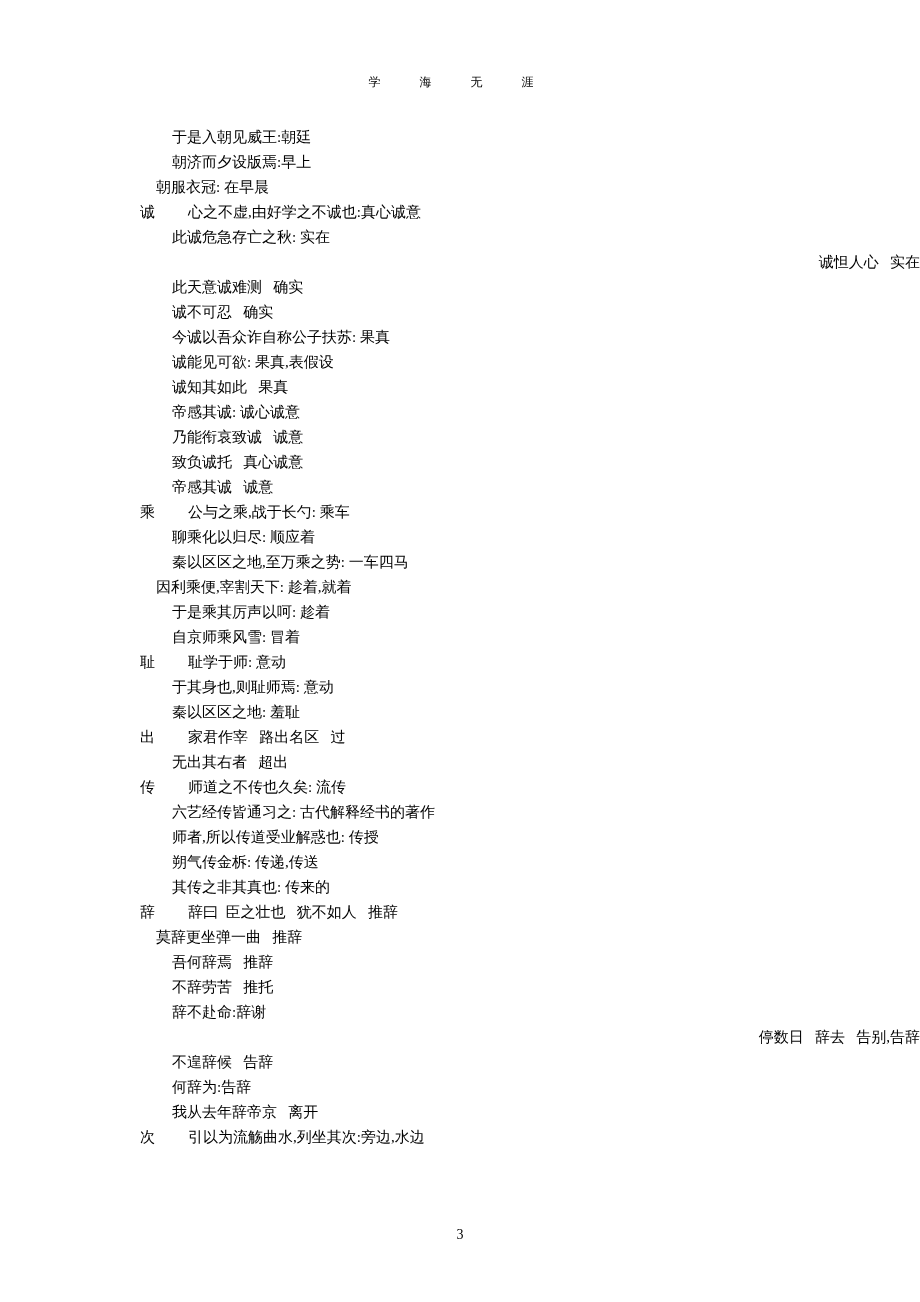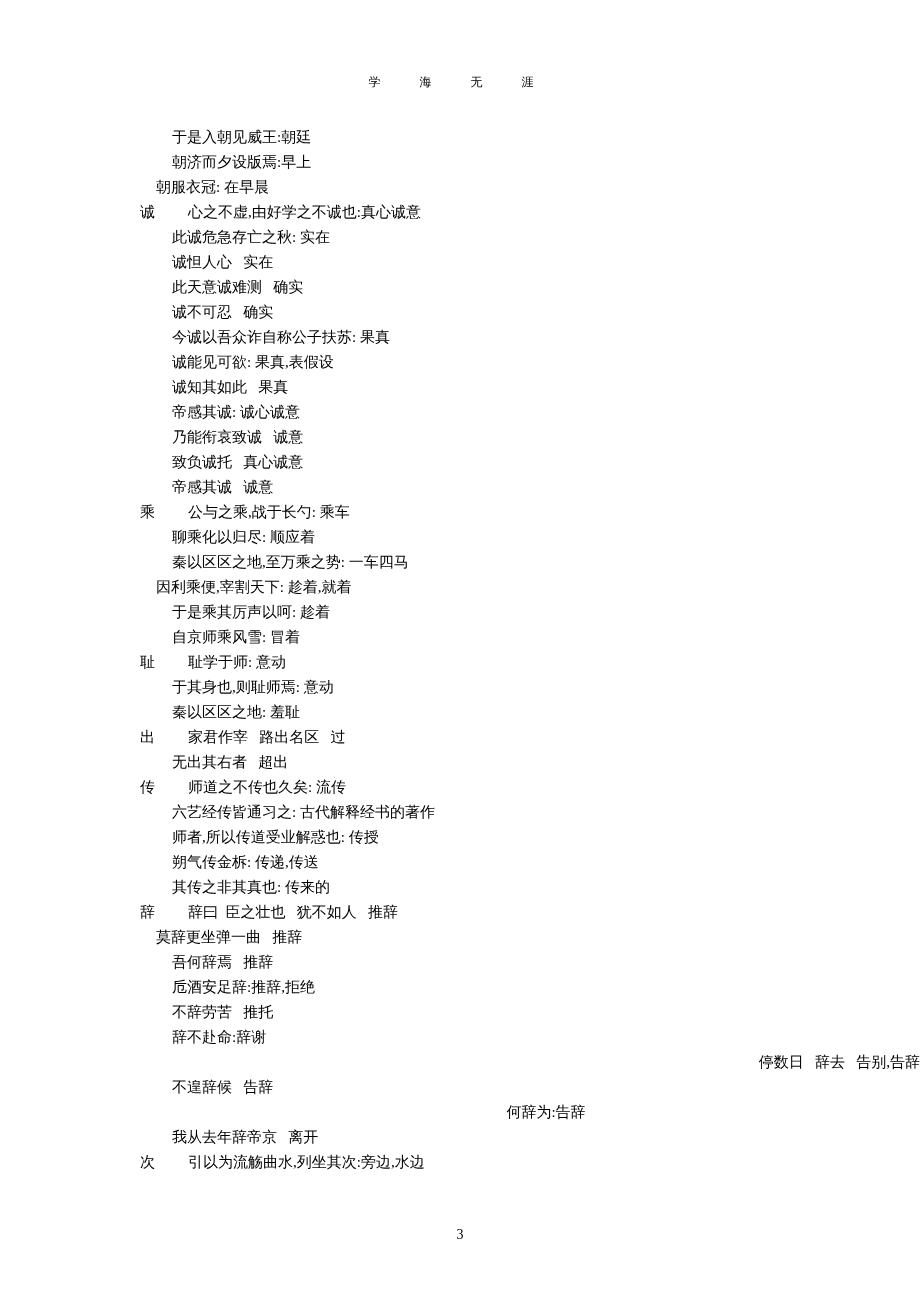--- a/index.html
+++ b/index.html
@@ -46,21 +46,21 @@
 <body>
 
 <div class="page">
   <div class="header">学 海 无 涯</div>
   <div class="content" id="content">
       <div class="line" style="padding-left: 32px;"><span>于是入朝见威王:朝廷</span></div>
       <div class="line" style="padding-left: 32px;"><span>朝济而夕设版焉:早上</span></div>
       <div class="line" style="padding-left: 16px;"><span>朝服衣冠: 在早晨</span></div>
       <div class="line"><span class="entry-head">诚</span><span>心之不虚,由好学之不诚也:真心诚意</span></div>
       <div class="line" style="padding-left: 32px; font-family: Liberation Serif, serif;"><span>此诚危急存亡之秋: 实在</span></div>
-      <div class="line" style="padding-left: 32px;"><span>诚怛人心   实在</span></div>
+      <div class="line" style="padding-left: 32px; text-align: right;"><span>诚怛人心   实在</span></div>
       <div class="line" style="padding-left: 32px;"><span>此天意诚难测   确实</span></div>
       <div class="line" style="padding-left: 32px;"><span>诚不可忍   确实</span></div>
       <div class="line" style="padding-left: 32px;"><span>今诚以吾众诈自称公子扶苏: 果真</span></div>
       <div class="line" style="padding-left: 32px;"><span>诚能见可欲: 果真,表假设</span></div>
       <div class="line" style="padding-left: 32px;"><span>诚知其如此   果真</span></div>
       <div class="line" style="padding-left: 32px;"><span>帝感其诚: 诚心诚意</span></div>
       <div class="line" style="padding-left: 32px;"><span>乃能衔哀致诚   诚意</span></div>
       <div class="line" style="padding-left: 32px;"><span>致负诚托   真心诚意</span></div>
       <div class="line" style="padding-left: 32px;"><span>帝感其诚   诚意</span></div>
       <div class="line"><span class="entry-head">乘</span><span>公与之乘,战于长勺: 乘车</span></div>
@@ -75,23 +75,22 @@
       <div class="line"><span class="entry-head">出</span><span>家君作宰   路出名区   过</span></div>
       <div class="line" style="padding-left: 32px;"><span>无出其右者   超出</span></div>
       <div class="line"><span class="entry-head">传</span><span>师道之不传也久矣: 流传</span></div>
       <div class="line" style="padding-left: 32px;"><span>六艺经传皆通习之: 古代解释经书的著作</span></div>
       <div class="line" style="padding-left: 32px;"><span>师者,所以传道受业解惑也: 传授</span></div>
       <div class="line" style="padding-left: 32px;"><span>朔气传金柝: 传递,传送</span></div>
       <div class="line" style="padding-left: 32px;"><span>其传之非其真也: 传来的</span></div>
       <div class="line"><span class="entry-head">辞</span><span>辞曰  臣之壮也   犹不如人   推辞</span></div>
       <div class="line" style="padding-left: 16px;"><span>莫辞更坐弹一曲   推辞</span></div>
       <div class="line" style="padding-left: 32px;"><span>吾何辞焉   推辞</span></div>
-      <div class="line" style="padding-left: 32px;"><span>卮酒安足辞:推辞,拒绝</span></div>
       <div class="line" style="padding-left: 32px;"><span>不辞劳苦   推托</span></div>
       <div class="line" style="padding-left: 32px;"><span>辞不赴命:辞谢</span></div>
       <div class="line" style="padding-left: 32px; text-align: right;"><span>停数日   辞去   告别,告辞</span></div>
       <div class="line" style="padding-left: 32px;"><span>不遑辞候   告辞</span></div>
-      <div class="line" style="padding-left: 32px; text-align: center;"><span>何辞为:告辞</span></div>
+      <div class="line" style="padding-left: 32px;"><span>何辞为:告辞</span></div>
       <div class="line" style="padding-left: 32px;"><span>我从去年辞帝京   离开</span></div>
       <div class="line"><span class="entry-head">次</span><span>引以为流觞曲水,列坐其次:旁边,水边</span></div>
     </div>
 </div>
 <div class="page-number">3</div>
 
 </body></html>

